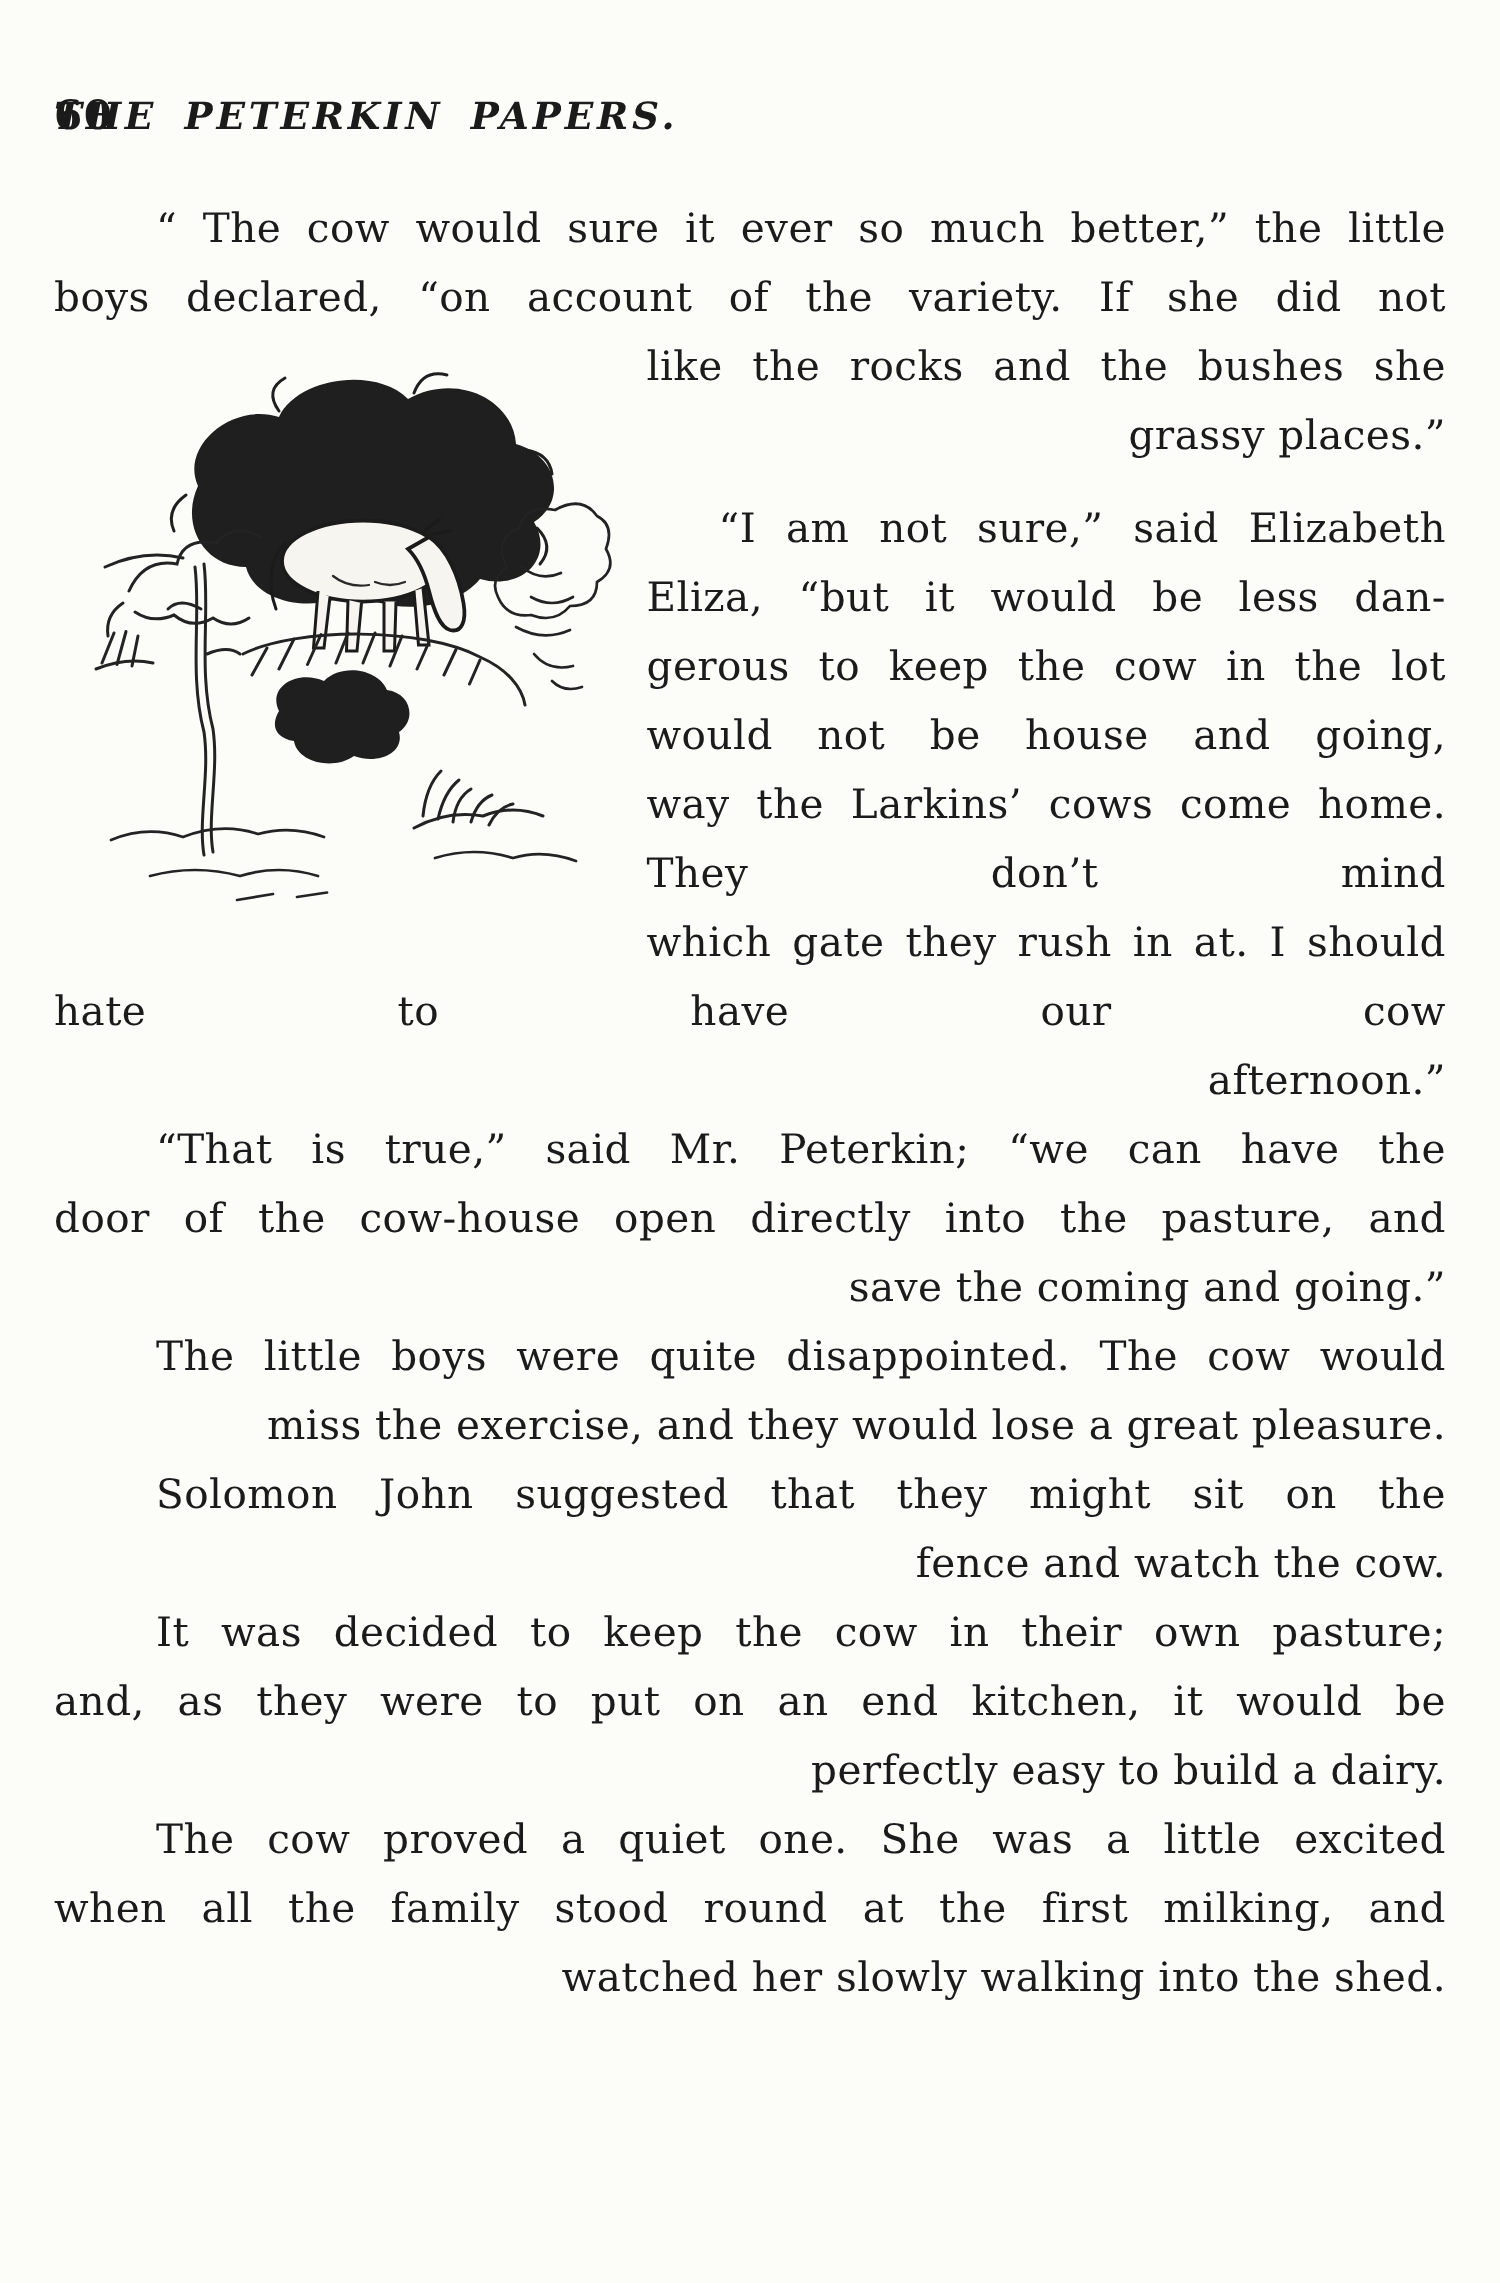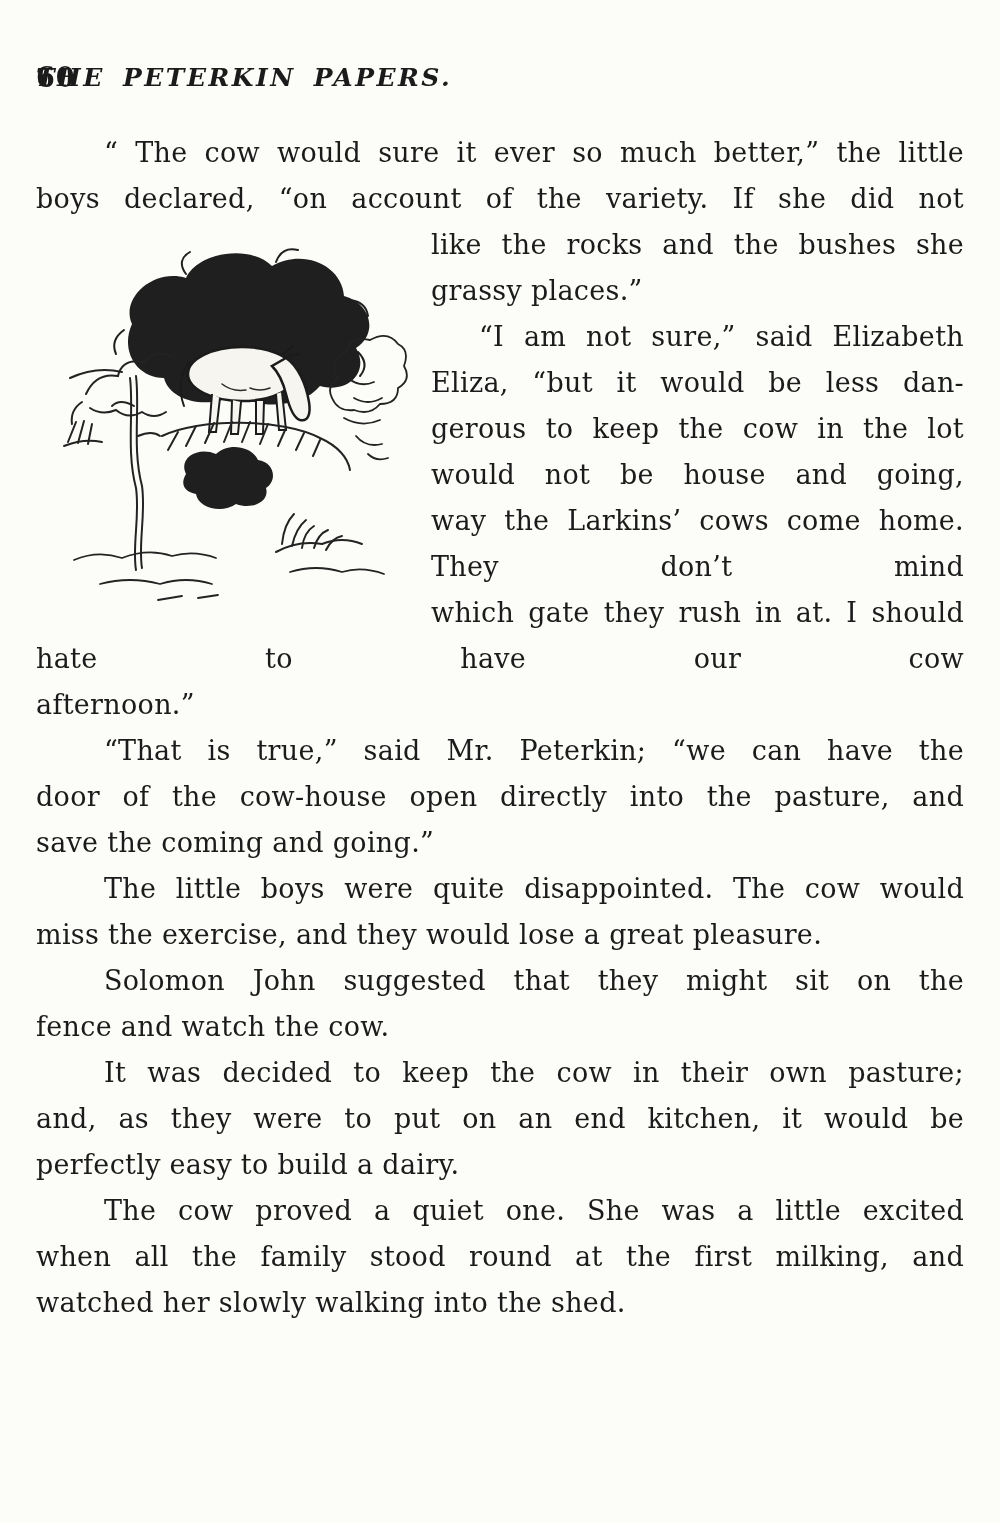--- a/index.html
+++ b/index.html
@@ -41,23 +41,23 @@
     word-spacing: 7px;
   }
   .body-text { position: relative; }
   .ln {
     margin: 0;
     font-size: 27px;
     line-height: 46px;
     letter-spacing: 0.3px;
   }
   .j   { text-align: justify; text-align-last: justify; }
-  .end { text-align: left; }
+  .end { text-align: right; }
   .ind  { text-indent: 68px; }
-  .ind2 { text-indent: 48px; }
+  .ind2 { text-indent: 48px; margin-top: 16px; }
   .wrapzone { }
   .illus {
     float: left;
     width: 375px;
     height: 396px;
     margin: 4px 20px 0 0;
   }
   .illus svg { display: block; }
 </style>
 </head>

